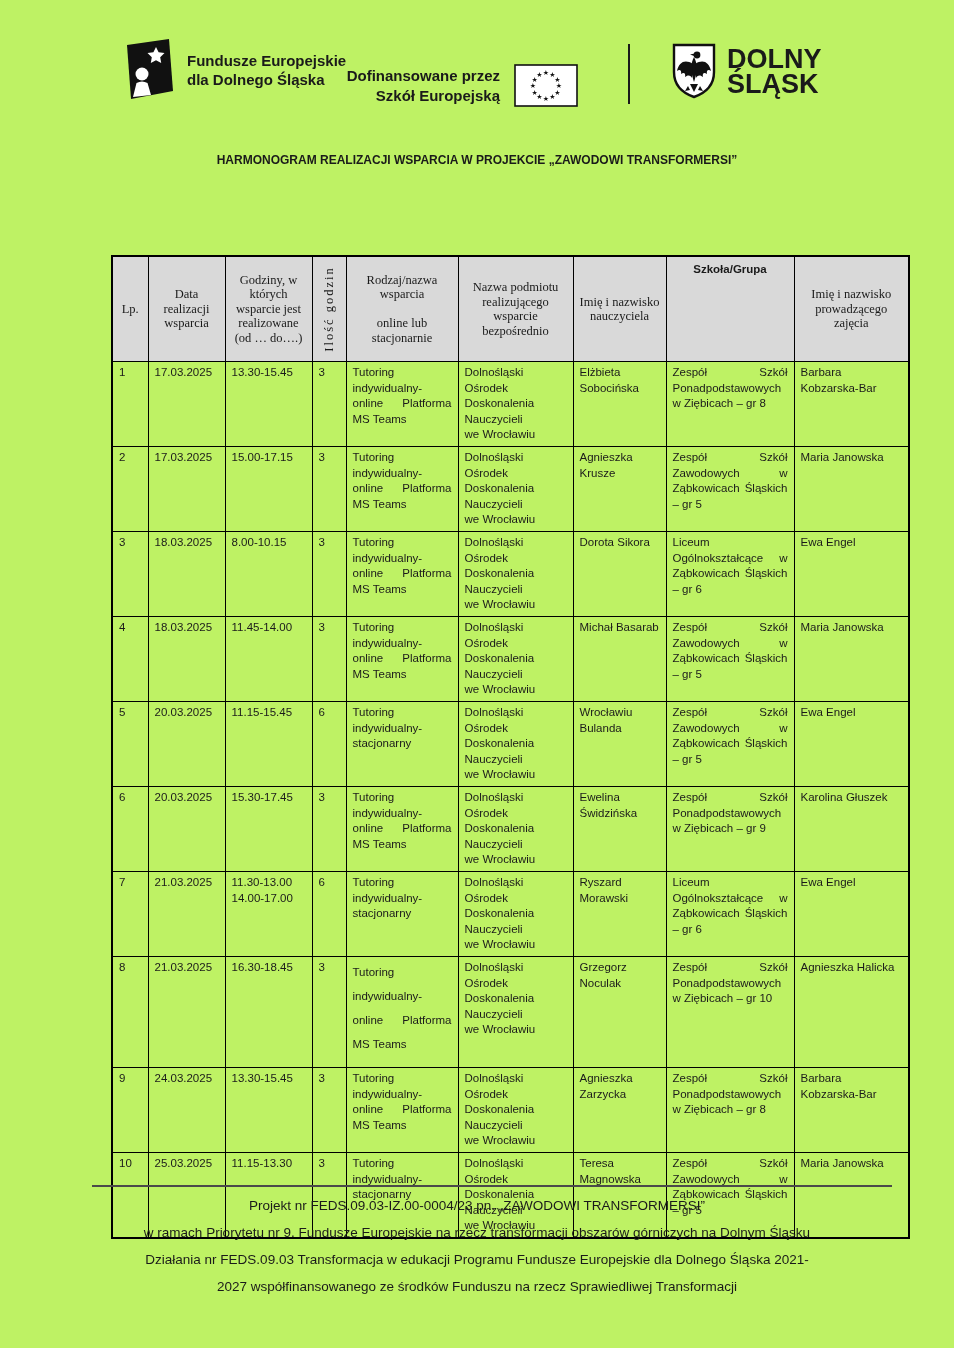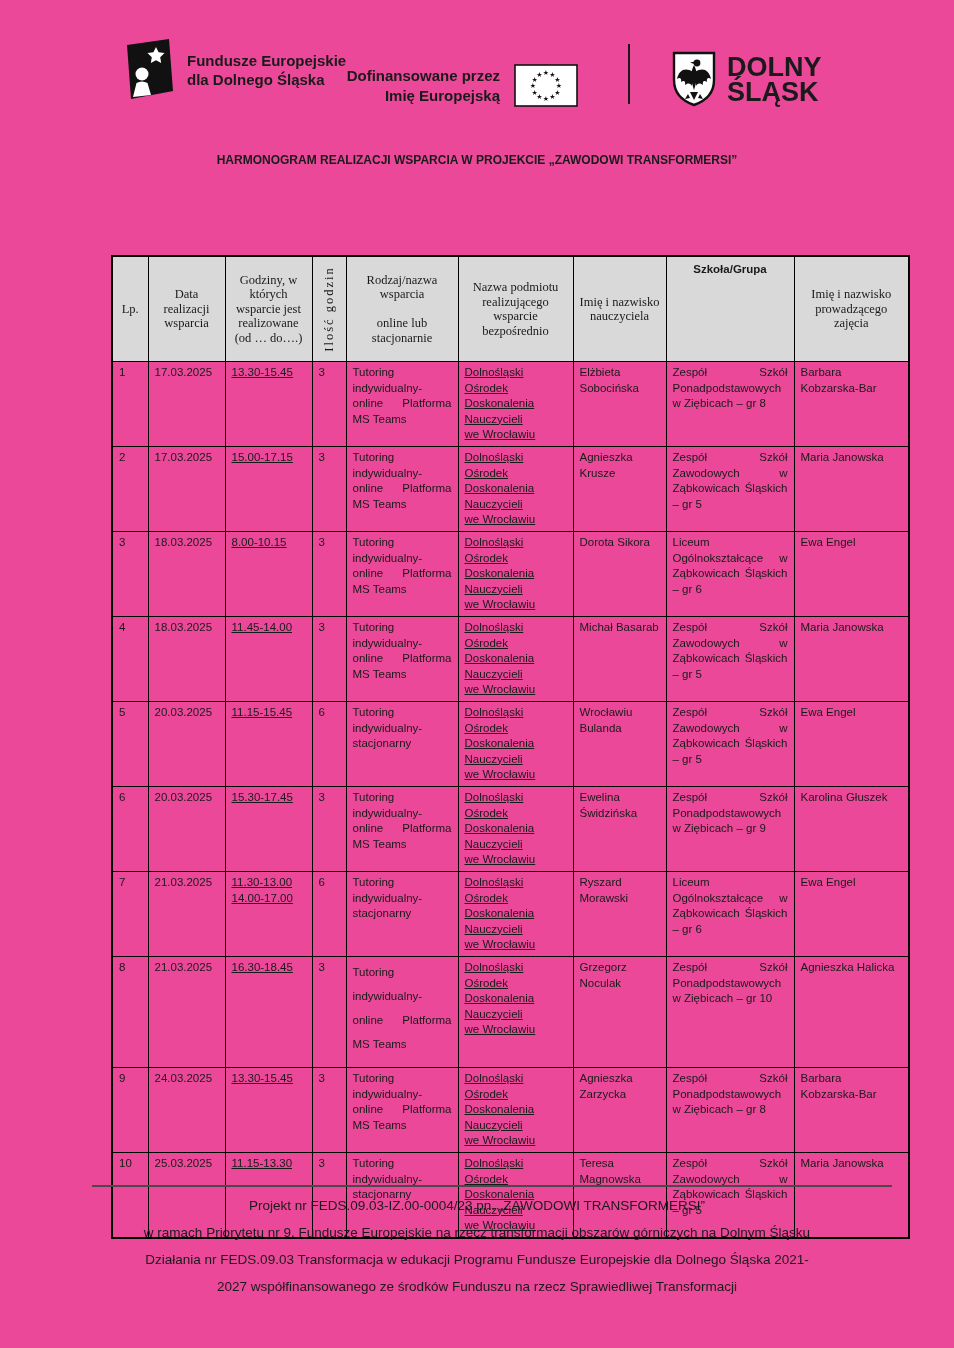--- a/index.html
+++ b/index.html
@@ -1,28 +1,28 @@
 <!DOCTYPE html>
 <html lang="pl"><head>
 <meta charset="utf-8">
 <style>
   html,body{margin:0;padding:0;background:#888;}
   .page{
-    position:relative;width:954px;height:1348px;background:#ec4899;
+    position:relative;width:954px;height:1348px;background:#bef264;
     margin:0 auto;font-family:"Liberation Sans",sans-serif;color:#1a1a1a;overflow:hidden;
   }
   
   .logo-band{position:absolute;top:0;left:0;width:954px;height:130px;}
   .logo-fe{position:absolute;left:122px;top:38px;display:flex;}
   .logo-fe-text{margin-left:11px;padding-top:13px;font-size:15px;font-weight:bold;line-height:19px;}
   .logo-eu{position:absolute;left:340px;top:52px;display:flex;margin-top:12px;}
   .logo-eu-text{width:160px;text-align:right;font-size:15px;font-weight:bold;line-height:20px;padding-top:2px;}
   .logo-eu-flag{margin-left:14px;}
   .band-divider{position:absolute;left:628px;top:44px;width:2px;height:60px;background:#1a1a1a;}
-  .logo-ds{position:absolute;left:670px;top:50px;display:flex;}
+  .logo-ds{position:absolute;left:670px;top:42px;display:flex;}
   .logo-ds-text{margin-left:9px;font-size:27px;font-weight:900;line-height:25px;letter-spacing:0px;padding-top:5px;}
   
   .doc-title{position:absolute;left:0;top:153px;width:954px;text-align:center;font-size:12px;font-weight:bold;}
   .doc-subtitle{position:absolute;left:0;top:206px;width:954px;text-align:center;font-size:16px;font-weight:bold;}
   
   .tbl-wrap{position:absolute;left:111px;top:255px;}
   table{border-collapse:collapse;table-layout:fixed;width:797px;border:2px solid #000;}
   col.c-lp{width:36px}col.c-data{width:77px}col.c-godz{width:87px}col.c-ilosc{width:34px}
   col.c-rodzaj{width:112px}col.c-podmiot{width:115px}col.c-naucz{width:93px}
   col.c-szkola{width:128px}col.c-prow{width:115px}
@@ -32,21 +32,21 @@
     font-size:12.5px;line-height:14.5px;text-align:center;vertical-align:middle;
   }
   thead th.th-szkola{font-family:"Liberation Sans",sans-serif;font-weight:bold;font-size:11.5px;vertical-align:top;padding-top:5px;}
   thead th.th-ilosc{position:relative;padding:0;}
   .vtext{
     position:absolute;left:50%;top:50%;transform:translate(-50%,-50%) rotate(-90deg);
     white-space:nowrap;letter-spacing:2px;font-size:12.5px;font-family:"Liberation Serif",serif;
   }
   tbody td{font-size:11.5px;line-height:15.5px;height:78px;}
   td.col-lp,td.col-ilosc{text-align:left;}
-  td.pre{white-space:pre-line;text-decoration:underline;}
+  td.pre{white-space:pre-line;}
   td.col-rodzaj,td.col-szkola{text-align:justify;}
   tr.row-tall td{height:104px;}
   tr.row-tall td.col-rodzaj{line-height:24px;}
   
   .footer-divider{position:absolute;left:92px;top:1185px;width:800px;height:2px;background:#4a4a4a;}
   .footer{position:absolute;left:60px;top:1192px;width:834px;text-align:center;font-size:13.5px;line-height:27px;}
 </style>
 </head>
 <body>
 
@@ -65,21 +65,21 @@
       </span>
       <div class="logo-fe-text">
         <div>Fundusze Europejskie</div>
         <div>dla Dolnego Śląska</div>
       </div>
     </div>
 
     <div class="logo-eu">
       <div class="logo-eu-text">
         <div>Dofinansowane przez</div>
-        <div>Imię Europejską</div>
+        <div>Szkół Europejską</div>
       </div>
       <span class="logo-eu-flag">
         <svg width="64" height="43" viewBox="0 0 64 43">
           <rect x="1" y="1" width="62" height="41" fill="#fff" stroke="#111" stroke-width="1.6"></rect>
           <g fill="#111" font-size="7" font-family="DejaVu Sans, sans-serif" text-anchor="middle">
             <text x="32" y="11">★</text>
               <text x="38.5" y="12.7">★</text>
               <text x="43.3" y="17.5">★</text>
             <text x="45" y="24">★</text>
               <text x="43.3" y="30.5">★</text>

